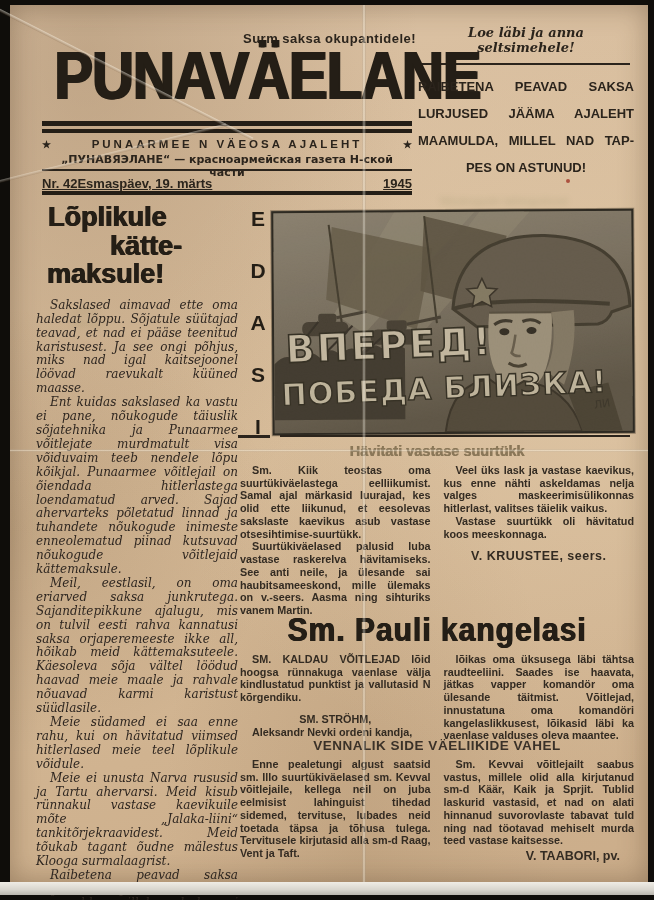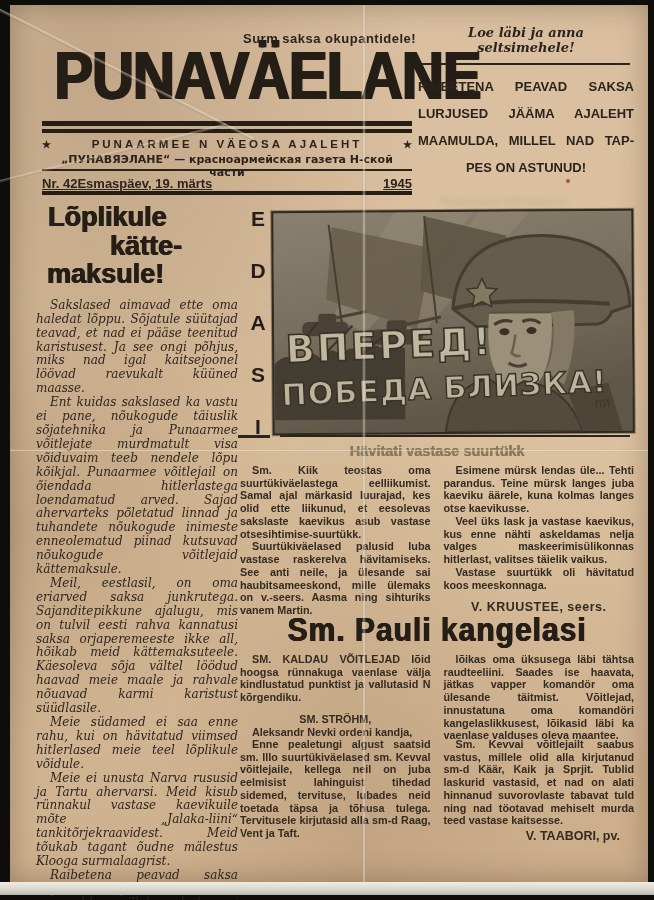--- a/index.html
+++ b/index.html
@@ -240,21 +240,20 @@
   <div class="mid-rule"></div>
 
   <section class="sec suurtykk">
     <h3>Hävitati vastase suurtükk</h3>
     <div class="cols">
       <div class="col">
         <p>Sm. Kiik teostas oma suurtükiväelastega eelliikumist. Samal ajal märkasid luurajad, kes olid ette liikunud, et eesolevas sakslaste kaevikus asub vastase otsesihtimise-suurtükk.</p>
         <p>Suurtükiväelased palusid luba vastase raskerelva hävitamiseks. See anti neile, ja ülesande sai haubitsameeskond, mille ülemaks on v.-seers. Aasma ning sihturiks vanem Martin.</p>
       </div>
       <div class="col">
-        <p>Esimene mürsk lendas üle... Tehti parandus. Teine mürsk langes juba kaeviku äärele, kuna kolmas langes otse kaevikusse.</p>
         <p>Veel üks lask ja vastase kaevikus, kus enne nähti askeldamas nelja valges maskeerimisülikonnas hitlerlast, valitses täielik vaikus.</p>
         <p>Vastase suurtükk oli hävitatud koos meeskonnaga.</p>
         <p class="sig">V. KRUUSTEE, seers.</p>
       </div>
     </div>
   </section>
 
   <section class="sec pauli">
     <h3 class="heavy">Sm. Pauli kangelasi</h3>
     <div class="cols">
@@ -263,20 +262,21 @@
         <p class="sub-head">SM. STRÖHM,</p>
         <p>Aleksandr Nevki ordeni kandja,</p>
       </div>
       <div class="col">
         <p>lõikas oma üksusega läbi tähtsa raudteeliini. Saades ise haavata, jätkas vapper komandör oma ülesande täitmist. Võitlejad, innustatuna oma komandöri kangelaslikkusest, lõikasid läbi ka vaenlase valduses oleva maantee.</p>
       </div>
     </div>
   </section>
 
   <section class="sec side-sec">
+    <h3>VENNALIK SIDE VÄELIIKIDE VAHEL</h3>
     <div class="cols">
       <div class="col">
         <p>Enne pealetungi algust saatsid sm. Illo suurtükiväelased sm. Kevval võitlejaile, kellega neil on juba eelmisist lahinguist tihedad sidemed, tervituse, lubades neid toetada täpsa ja tõhusa tulega. Tervitusele kirjutasid alla sm-d Raag, Vent ja Taft.</p>
       </div>
       <div class="col">
         <p>Sm. Kevvai võitlejailt saabus vastus, millele olid alla kirjutanud sm-d Käär, Kaik ja Sprjit. Tublid laskurid vastasid, et nad on alati hinnanud suvorovlaste tabavat tuld ning nad töotavad mehiselt murda teed vastase kaitsesse.</p>
         <p class="sig-right">V. TAABORI, pv.</p>
       </div>
     </div>
   </section>

